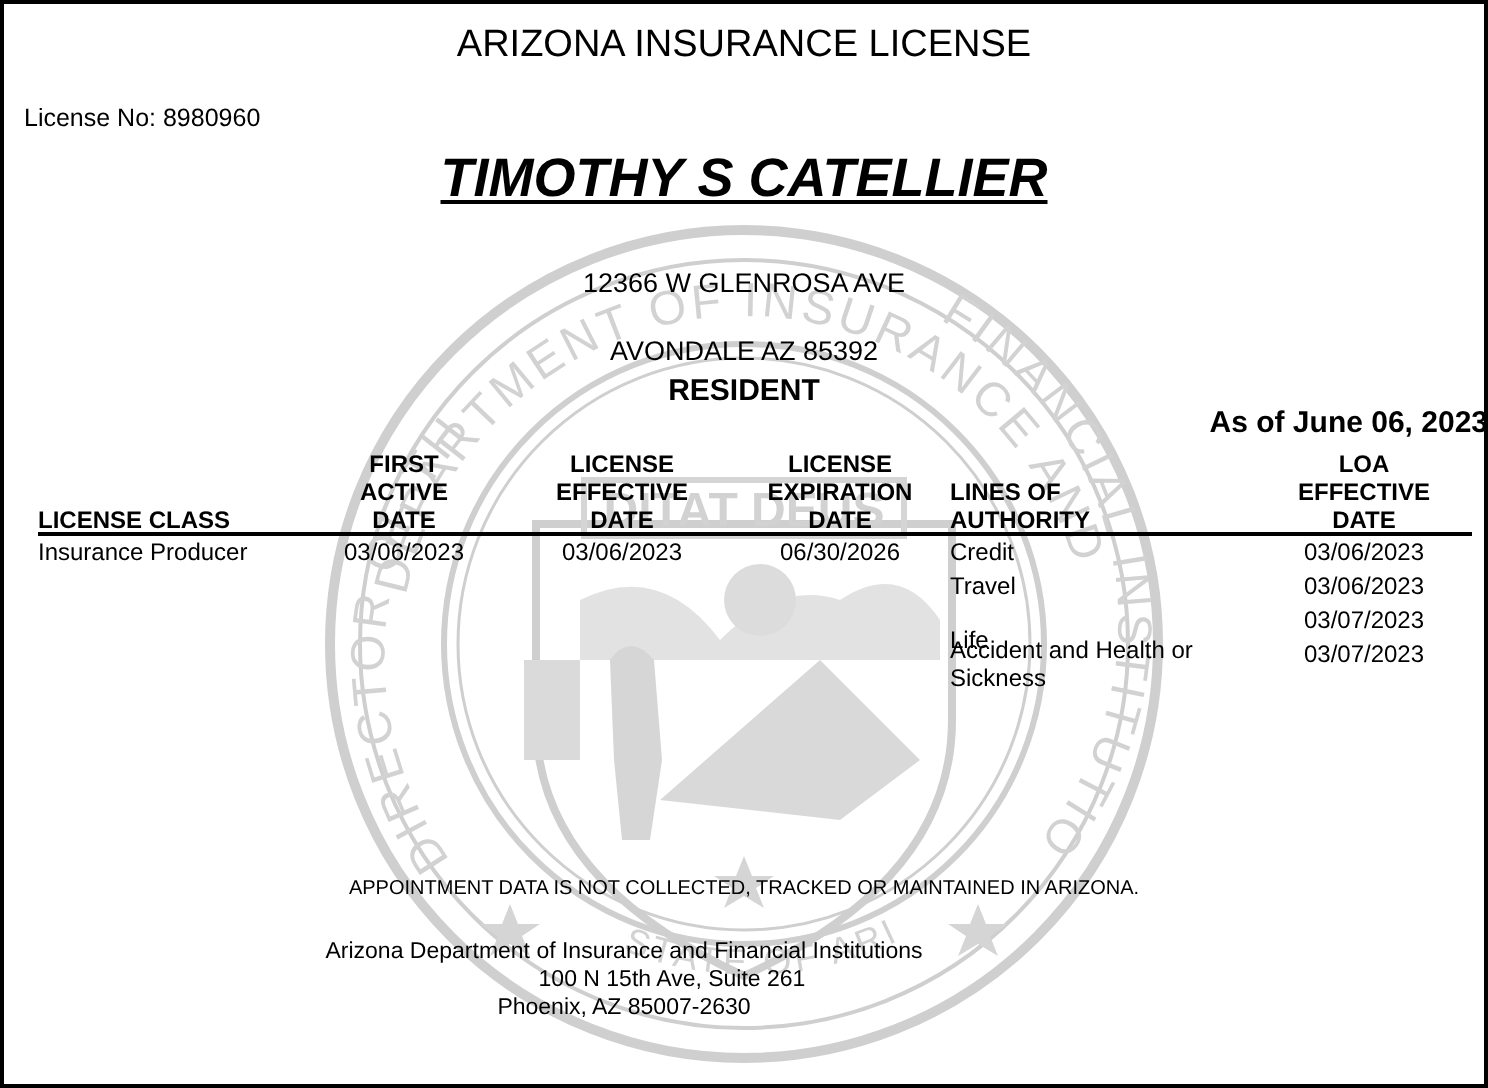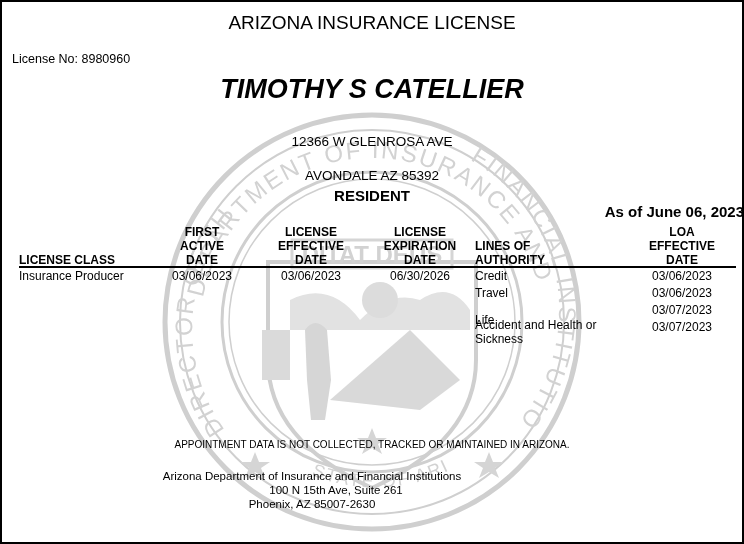--- a/index.html
+++ b/index.html
@@ -9,21 +9,21 @@
     }
     .frame {
       position: absolute; left: 0; top: 0; width: 740px; height: 540px;
       border: 2px solid #000; box-sizing: content-box;
     }
     .seal { position: absolute; left: 0; top: 0; width: 744px; height: 544px; pointer-events: none; }
     .abs { position: absolute; white-space: nowrap; }
     .center { text-align: center; }
     .title { left: 0; width: 744px; top: 12px; font-size: 19px; text-align: center; }
     .licno { left: 12px; top: 52px; font-size: 12.5px; }
-    .name { left: 0; width: 744px; top: 74px; font-size: 27px; font-weight: bold; font-style: italic; text-align: center; }
+    .name { left: 0; width: 744px; top: 74px; font-size: 27px; font-weight: bold; font-style: italic; text-align: center; text-decoration: underline; }
     .addr { left: 0; width: 744px; font-size: 13.5px; text-align: center; }
     .resident { left: 0; width: 744px; top: 187px; font-size: 15px; font-weight: bold; text-align: center; }
     .asof { left: 0; width: 744px; top: 203px; font-size: 15px; font-weight: bold; text-align: right; }
     .hdr { font-size: 12px; font-weight: bold; line-height: 14px; }
     .cell { font-size: 12px; line-height: 14px; }
     .rule { position: absolute; left: 19px; top: 266px; width: 717px; height: 1.5px; background: #000; }
     .notice { left: 0; width: 744px; top: 439px; font-size: 10px; text-align: center; }
     .footer { left: 0; width: 624px; font-size: 11.5px; text-align: center; }
   </style>
 </head>

